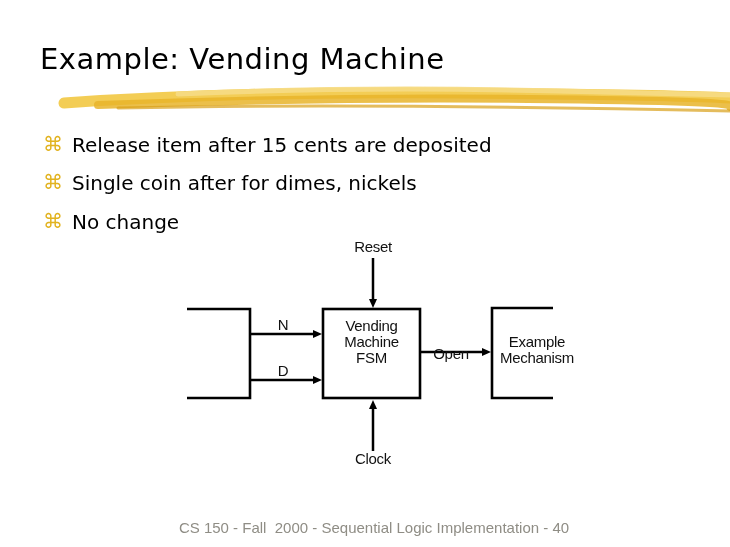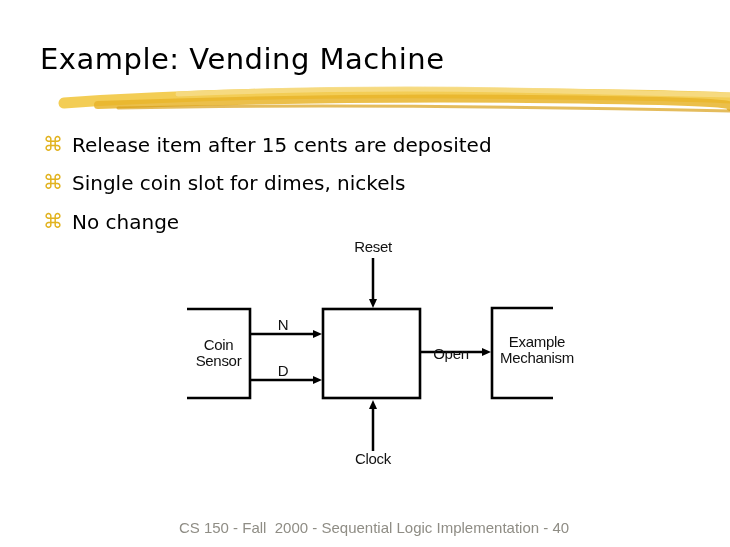--- a/index.html
+++ b/index.html
@@ -64,21 +64,21 @@
     <path d="M120,12 Q300,4 500,9 L672,13" stroke="#F6DC85" stroke-width="5" fill="none" stroke-linecap="round" opacity="0.9"></path>
     <path d="M60,26 Q300,21 672,29" stroke="#D99F18" stroke-width="3" fill="none" stroke-linecap="round" opacity="0.7"></path>
   </svg>
 
   <div class="bullet-row b1">
     <span class="glyph">⌘</span>
     <span>Release item after 15 cents are deposited</span>
   </div>
   <div class="bullet-row b2">
     <span class="glyph">⌘</span>
-    <span>Single coin slot for dimes, nickels</span>
+    <span>Single coin after for dimes, nickels</span>
   </div>
   <div class="bullet-row b3">
     <span class="glyph">⌘</span>
     <span>No change</span>
   </div>
 
   <div class="diagram">
     <svg width="460" height="250" viewBox="0 0 460 250">
       <defs>
         <marker id="arr" markerWidth="12" markerHeight="12" refX="1" refY="5" orient="auto" markerUnits="userSpaceOnUse">
@@ -102,25 +102,26 @@
 
       <line x1="223" y1="221" x2="223" y2="178" stroke="#000" stroke-width="2.5" marker-end="url(#arr)"></line>
     </svg>
 
     <div class="dlabel lbl-reset">Reset</div>
     <div class="dlabel lbl-n">N</div>
     <div class="dlabel lbl-d">D</div>
     <div class="dlabel lbl-open">Open</div>
     <div class="dlabel lbl-clock">Clock</div>
 
-    <div class="dlabel lbl-coin">
-      <div>Coin</div>
-      <div>Sensor</div>
+
+    <div class="dlabel lbl-fsm">
+      <div>Vending</div>
+      <div>Machine</div>
+      <div>FSM</div>
     </div>
-
 
     <div class="dlabel lbl-rel">
       <div>Example</div>
       <div>Mechanism</div>
     </div>
   </div>
 
   <div class="footer">CS 150 - Fall  2000 - Sequential Logic Implementation - 40</div>
 
 </div>

